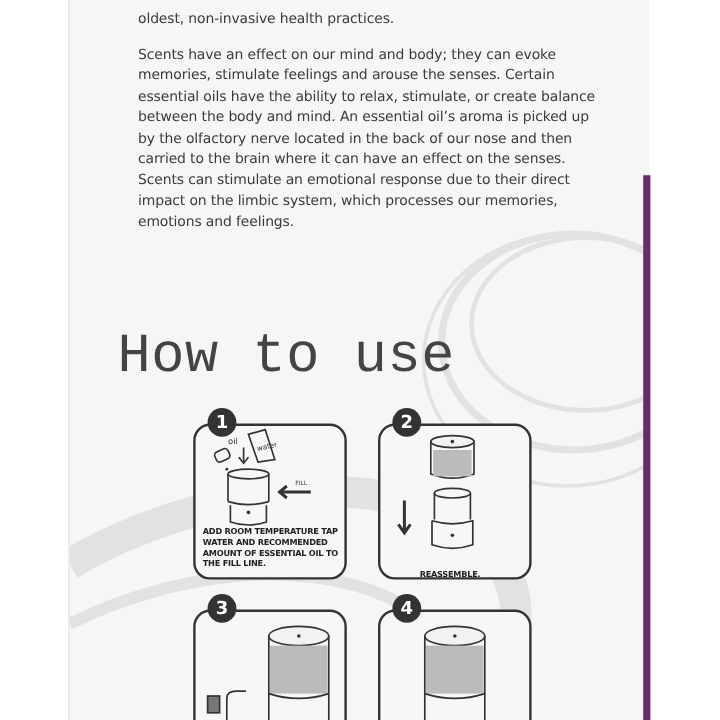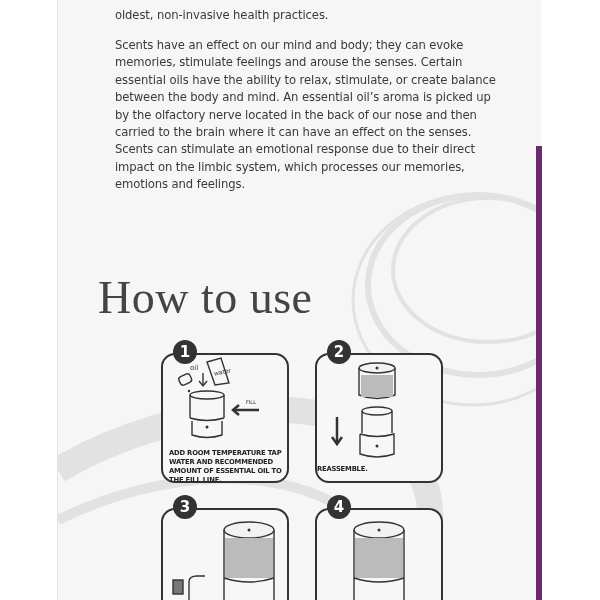--- a/index.html
+++ b/index.html
@@ -8,21 +8,21 @@
   .panel { position:absolute; left:57px; top:0; width:483px; height:600px; background:#f6f6f6;
            border-left:1px solid #e3e3e3; overflow:hidden; }
   .stripe { position:absolute; left:536px; top:146px; width:6px; height:454px; background:#6a2a72; }
   .swirl { position:absolute; left:0; top:0; width:483px; height:600px; }
   .text { position:absolute; left:41px; width:420px; color:#3a3a3a; font-size:11.6px;
           line-height:17.4px; letter-spacing:-0.1px; }
   .text p { margin:16px; }
   #para0 { top:-9px; }
   #para1 { top:21px; }
   #para2 { top:180px; }
-  .title { position:absolute; left:40px; top:271px; font-family:Liberation Serif, serif;
+  .title { position:absolute; left:40px; top:271px; font-family:Liberation Mono, monospace;
            font-size:46px; color:#444; letter-spacing:0.5px; }
   .step { position:absolute; width:124px; height:126px; border:2px solid #333;
           border-radius:14px; background:#f7f7f7; }
   .badge { position:absolute; left:10px; top:-15px; width:24px; height:24px; border-radius:50%;
            background:#333; color:#fff; font-weight:bold; font-size:15px; text-align:center;
            line-height:24px; font-family:"DejaVu Sans", sans-serif; }
   .cap { position:absolute; font-size:6.8px; font-weight:bold; line-height:9px; color:#222;
          text-transform:uppercase; letter-spacing:-0.2px; }
   svg text { font-family:"DejaVu Sans", sans-serif; }
 </style>
@@ -63,40 +63,40 @@
         <path d="M29 66 L29 80 Q44 85 59 80 L59 66"></path>
         <line x1="70" y1="55" x2="96" y2="55" stroke-width="2.5"></line>
         <path d="M76 50 L70 55 L76 60" stroke-width="2.5"></path>
       </g>
       <circle cx="44" cy="72" r="1.5" fill="#333"></circle>
       <circle cx="26" cy="36" r="1.2" fill="#333"></circle>
       <text x="27" y="15" font-size="7" fill="#333">oil</text>
       <text x="51" y="20" font-size="6" fill="#333" transform="rotate(-12 55 18)">water</text>
       <text x="83" y="49" font-size="5" fill="#333">FILL</text>
     </svg>
-    <div class="cap" style="left:6px; top:94px; width:116px;">Add room temperature tap water and recommended amount of essential oil to the fill line.</div>
+    <div class="cap" style="left:6px; top:84px; width:116px;">Add room temperature tap water and recommended amount of essential oil to the fill line.</div>
   </div>
 
   <div class="step" style="left:257px; top:353px;">
     <div class="badge">2</div>
     <svg style="position:absolute;left:0;top:0" width="124" height="106">
       <g fill="none" stroke="#333" stroke-width="1.4">
         <ellipse cx="60" cy="13" rx="18" ry="5" fill="#f2f2f2"></ellipse>
         <path d="M42 13 L42 40 Q60 47 78 40 L78 13"></path>
         <rect x="44" y="20" width="32" height="22" fill="#bbb" stroke="none"></rect>
         <ellipse cx="60" cy="56" rx="15" ry="4"></ellipse>
         <path d="M45 56 L45 78 M75 56 L75 78"></path>
         <path d="M43 79 L43 99 Q60 105 77 99 L77 79 Q60 84 43 79"></path>
         <line x1="20" y1="62" x2="20" y2="88" stroke-width="2.5"></line>
         <path d="M15 82 L20 89 L25 82" stroke-width="2.5"></path>
       </g>
       <circle cx="60" cy="13" r="1.5" fill="#333"></circle>
       <circle cx="60" cy="91" r="1.5" fill="#333"></circle>
     </svg>
-    <div class="cap" style="left:0; top:110px; width:116px; ">Reassemble.</div>
+    <div class="cap" style="left:0; top:120px; width:116px; text-align:center;">Reassemble.</div>
   </div>
 
   <div class="step" style="left:103px; top:508px; height:120px;">
     <div class="badge">3</div>
     <svg style="position:absolute;left:0;top:0" width="124" height="92">
       <g fill="none" stroke="#333" stroke-width="1.4">
         <ellipse cx="86" cy="20" rx="25" ry="8" fill="#f2f2f2"></ellipse>
         <path d="M61 20 L61 92 M111 20 L111 92"></path>
         <rect x="62" y="28" width="48" height="40" fill="#bbb" stroke="none"></rect>
         <path d="M61 68 Q86 76 111 68"></path>

